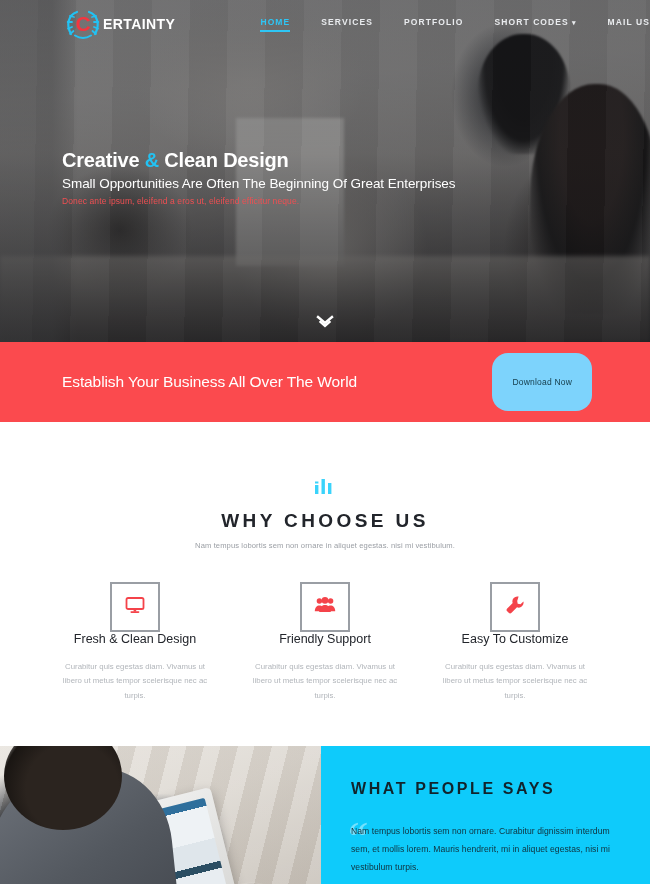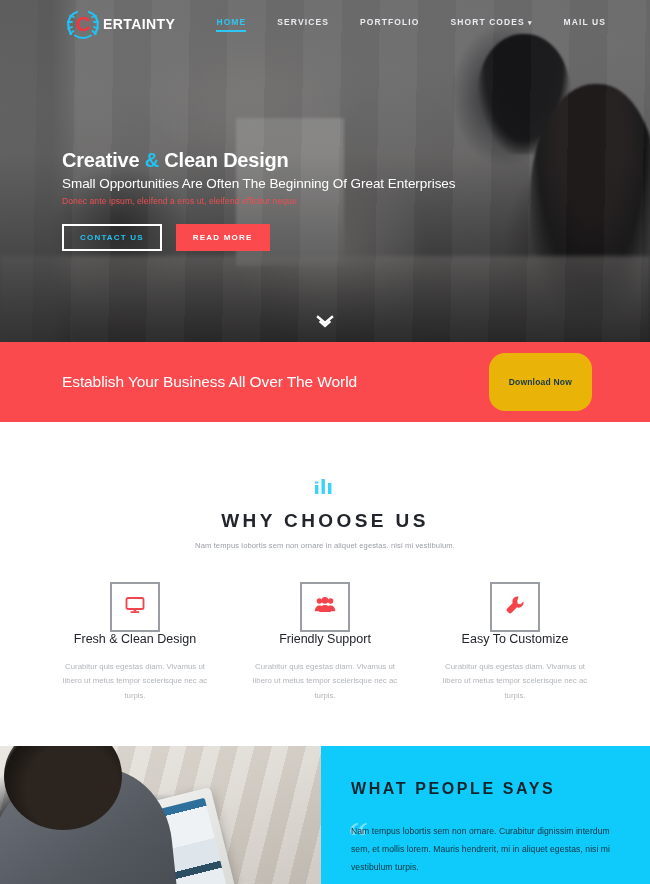--- a/index.html
+++ b/index.html
@@ -72,21 +72,21 @@
   .logo-mark { position:relative; width:40px; height:30px; margin-right:1px; }
   .logo-mark svg { position:absolute; left:0; top:0; }
   .logo-c {
     position:absolute; left:13px; top:4px; width:16px;
     font-size:21px; font-weight:700; color:#f4353f; line-height:22px;
     letter-spacing:0; text-align:center;
   }
   .logo-text {
     color:#fff; font-size:14px; font-weight:700; letter-spacing:.4px;
   }
-  .nav { margin-left:auto; margin-right:44px; display:flex; align-items:center; }
+  .nav { margin-left:auto; display:flex; align-items:center; }
   .nav-item {
     color:#e9ebee; font-size:8.5px; font-weight:700; letter-spacing:1.1px;
     margin-left:31px; position:relative; padding-bottom:5px; white-space:nowrap;
     cursor:pointer;
   }
   .nav-item.active { color:#2ec6f5; }
   .nav-item.active:after {
     content:""; position:absolute; left:0; bottom:0; width:100%; height:2px;
     background:#2ec6f5;
   }
@@ -127,22 +127,22 @@
   .cta {
     width:650px; height:80px; background:#fb4a4e;
     display:flex; align-items:center;
   }
   .cta-text {
     margin-left:62px; color:#fff; font-size:15.5px; font-weight:400;
     letter-spacing:-.1px;
   }
   .cta-btn {
     margin-left:auto; margin-right:58px;
-    background:#eab308; color:#143b49; border:none; border-radius:16px;
-    font-size:8.5px; font-weight:700; padding:24px 20px; cursor:pointer;
+    background:#7dd3fc; color:#143b49; border:none; border-radius:16px;
+    font-size:8.5px; font-weight:400; padding:24px 20px; cursor:pointer;
     letter-spacing:.2px;
   }
 
   
   .why { width:650px; padding-top:54px; background:#fff; }
   .why-icon { text-align:center; height:22px; }
   .why-title {
     text-align:center; font-size:19px; font-weight:700; color:#22252b;
     letter-spacing:3.4px; margin-top:12px;
   }
@@ -266,24 +266,20 @@
       <div class="nav-item">
         <span>MAIL US</span>
       </div>
     </div>
   </div>
 
   <div class="hero-copy">
     <div class="hero-title"><span>Creative </span><span class="amp">&amp;</span><span> Clean Design</span></div>
     <div class="hero-sub">Small Opportunities Are Often The Beginning Of Great Enterprises</div>
     <div class="hero-lorem">Donec ante ipsum, eleifend a eros ut, eleifend efficitur neque.</div>
-    <div class="hero-btns">
-      <button class="btn-contact">CONTACT US</button>
-      <button class="btn-read">READ MORE</button>
-    </div>
   </div>
 
   <div class="scroll-down">
     <svg width="18" height="14" viewBox="0 0 18 14">
       <path d="M2 2 L9 8 L16 2" stroke="#ffffff" stroke-width="2.4" fill="none" stroke-linecap="square"></path>
       <path d="M4.5 7 L9 11 L13.5 7" stroke="#ffffff" stroke-width="2.4" fill="none" stroke-linecap="square"></path>
     </svg>
   </div>
 </div>
 

